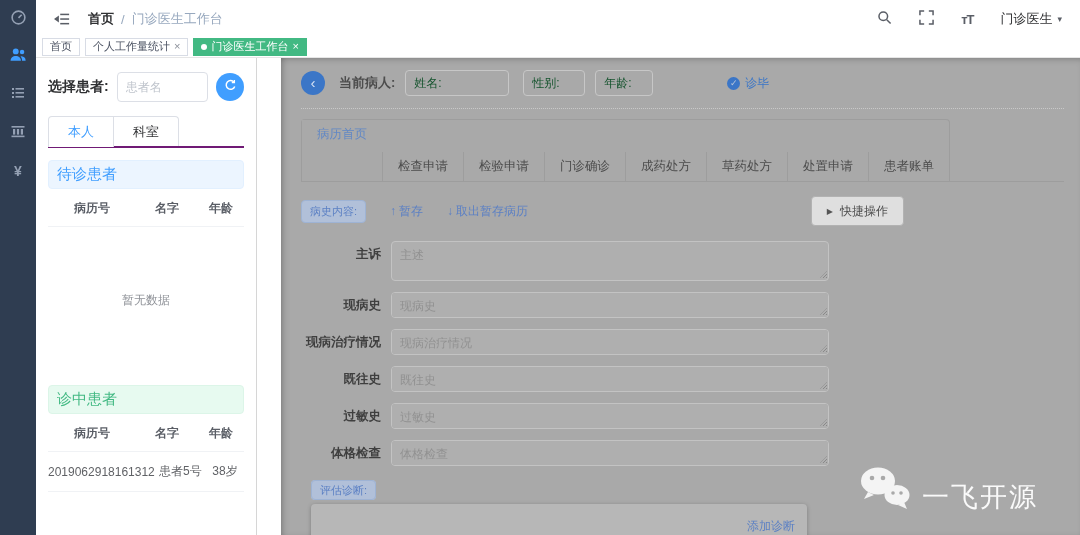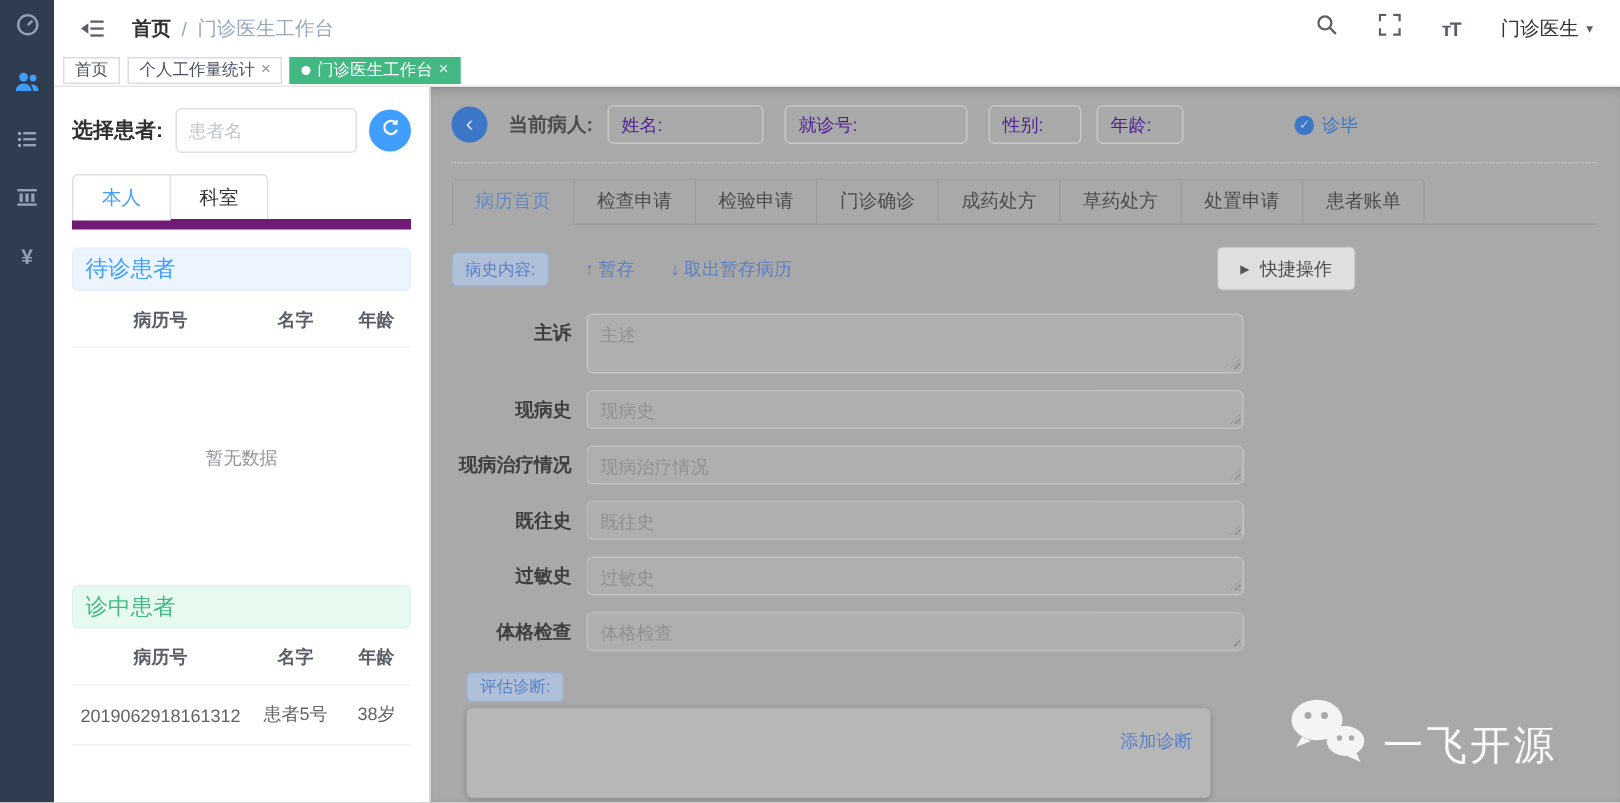--- a/index.html
+++ b/index.html
@@ -23,54 +23,54 @@
 .user-menu { font-size: 13px; color: #303133; display: flex; align-items: center; gap: 5px; cursor: pointer; }
 .caret { font-size: 9px; color: #5a5e66; }
 
 .tagsbar { position: absolute; left: 36px; top: 38px; right: 0; height: 20px; background: #fff; border-bottom: 1px solid #e6e6e6; display: flex; align-items: center; gap: 5px; padding: 0 0 2px 6px; z-index: 4; }
 .tag { height: 18px; display: flex; align-items: center; gap: 4px; border: 1px solid #d8dce5; background: #fff; color: #495060; font-size: 11px; padding: 0 7px; cursor: pointer; white-space: nowrap; }
 .tag .x { font-size: 11px; line-height: 1; color: #8a8f99; }
 .tag.active { background: #42b983; border-color: #42b983; color: #fff; }
 .tag.active .x { color: #fff; }
 .tag.active::before { content: ""; width: 6px; height: 6px; border-radius: 50%; background: #fff; display: inline-block; }
 
-.leftpanel { position: absolute; left: 36px; top: 58px; width: 251px; bottom: 0; background: #fff; border-right: 1px solid #d6d6d6; padding: 14px 12px 0 12px; z-index: 3; }
+.leftpanel { position: absolute; left: 36px; top: 58px; width: 221px; bottom: 0; background: #fff; border-right: 1px solid #d6d6d6; padding: 14px 12px 0 12px; z-index: 3; }
 .select-row { display: flex; align-items: center; gap: 8px; }
 .select-label { font-size: 14px; color: #303133; font-weight: 700; white-space: nowrap; }
 .patient-input { flex: 1; min-width: 0; height: 30px; border: 1px solid #dcdfe6; border-radius: 4px; padding: 0 8px; font-size: 12px; color: #606266; outline: none; font-family: inherit; }
 .patient-input::placeholder { color: #bfc4cc; }
 .refresh-btn { width: 28px; height: 28px; border-radius: 50%; background: #409eff; border: none; display: flex; align-items: center; justify-content: center; cursor: pointer; flex: 0 0 auto; }
-.ltabs { margin-top: 14px; display: flex; border-bottom: 7px solid #701a75; }
+.ltabs { margin-top: 14px; display: flex; border-bottom: 2px solid #701a75; }
 .ltab { height: 30px; line-height: 29px; padding: 0 19px; font-size: 13px; color: #303133; border: 1px solid #dcdfe6; border-bottom: none; cursor: pointer; background: #fff; }
 .ltab:first-child { border-radius: 4px 0 0 0; }
 .ltab + .ltab { border-left: none; border-radius: 0 4px 0 0; }
 .ltab.active { color: #409eff; position: relative; margin-bottom: -1px; height: 31px; }
 .banner { margin-top: 12px; padding: 4px 8px; font-size: 15px; border-radius: 4px; }
 .banner.blue { background: #ecf5ff; color: #409eff; border: 1px solid #e2f0ff; }
 .banner.green { background: #e7faf0; color: #42b983; border: 1px solid #dcf5e8; }
 .ptable-head, .ptable-row { display: flex; align-items: center; font-size: 12px; }
 .ptable-head { padding: 11px 0 9px; font-weight: 700; color: #5a5e66; border-bottom: 1px solid #f0f2f5; }
 .ptable-row { padding: 11px 0; color: #606266; border-bottom: 1px solid #f0f2f5; cursor: pointer; }
 .col-no { flex: 1; text-align: center; }
 .col-name { width: 62px; text-align: center; }
 .col-age { width: 46px; text-align: center; }
 .empty-block { height: 146px; display: flex; align-items: center; justify-content: center; color: #909399; font-size: 12px; }
 
 .main { position: absolute; left: 281px; top: 58px; right: 0; bottom: 0; background: #a9a9a9; padding: 12px 16px 0 20px; overflow: hidden; box-shadow: inset 5px 0 7px -4px rgba(0,0,0,.28), inset 0 5px 7px -4px rgba(0,0,0,.2); }
 .patient-bar { display: flex; align-items: center; gap: 10px; padding-bottom: 12px; border-bottom: 1px dotted #c9c9c9; }
 .back-btn { width: 24px; height: 24px; border-radius: 50%; background: #3b76c7; border: none; color: #d7e3f5; font-size: 15px; line-height: 22px; cursor: pointer; flex: 0 0 auto; }
 .pb-label { font-size: 13px; font-weight: 700; color: #4d4d4d; margin-left: 4px; white-space: nowrap; }
-.pb-field { height: 26px; border: 1px solid #c7c7c7; border-radius: 4px; display: flex; align-items: center; padding: 0 8px; font-size: 12px; color: #4c1d95; background: transparent; }
+.pb-field { height: 26px; border: 1px solid #c7c7c7; border-radius: 4px; display: flex; align-items: center; padding: 0 8px; font-size: 12px; color: #14532d; background: transparent; }
 .pb-name { width: 104px; } .pb-visit { width: 122px; margin-left: 4px; } .pb-sex { width: 62px; margin-left: 4px; } .pb-age { width: 58px; }
 .pb-status { margin-left: 64px; display: flex; align-items: center; gap: 5px; font-size: 12px; color: #3b76c7; }
 .check-circle { width: 13px; height: 13px; border-radius: 50%; background: #3b76c7; color: #b9c6da; font-size: 9px; line-height: 13px; text-align: center; display: inline-block; }
 .mtabs { margin-top: 10px; border-bottom: 1px solid #9d9d9d; display: flex; }
 .mtabs-inner { display: flex; border: 1px solid #9d9d9d; border-bottom: none; border-radius: 4px 4px 0 0; }
 .mtab { padding: 0 15px; height: 29px; line-height: 29px; font-size: 12.5px; color: #4c4c4c; cursor: pointer; position: relative; }
-.mtab + .mtab { border-left: 1px solid #9d9d9d; }
+.mtab + .mtab { border-left: 1px solid #9d9d9d; margin-top: 32px; }
 .mtab.active { color: #6288c5; background: #a9a9a9; margin-bottom: -1px; height: 30px; z-index: 1; }
 .toolbar { margin-top: 14px; display: flex; align-items: center; }
 .sec-badge { background: #b1c0d9; border: 1px solid #9eb3d4; color: #5c80c4; font-size: 11px; padding: 3px 8px; border-radius: 4px; white-space: nowrap; }
 .tool-link { margin-left: 24px; color: #5c80c4; font-size: 12px; cursor: pointer; display: flex; align-items: center; gap: 3px; white-space: nowrap; }
 .toolbar .spacer { flex: 1; }
 .quick-btn { display: flex; align-items: center; gap: 7px; border: 1px solid #b2b2b2; background: #dfdfdf; color: #4c4c4c; border-radius: 4px; padding: 0 15px; height: 30px; font-size: 12px; cursor: pointer; margin-right: 160px; font-family: inherit; }
 .quick-btn .caret-r { font-size: 8px; color: #555; }
 .mform { margin-top: 15px; width: 528px; }
 .frow { display: flex; align-items: flex-start; margin-bottom: 11px; }
 .flabel { width: 90px; text-align: right; padding-right: 10px; font-size: 12.5px; font-weight: 700; color: #3f3f3f; line-height: 26px; white-space: nowrap; }
@@ -228,21 +228,20 @@
       <span class="col-age">38岁</span>
     </div>
   </div>
 
   <div class="main">
 
     <div class="patient-bar">
       <button class="back-btn"><span>‹</span></button>
       <span class="pb-label">当前病人:</span>
       <span class="pb-field pb-name">姓名:</span>
-      <span class="pb-field pb-visit">就诊号:</span>
       <span class="pb-field pb-sex">性别:</span>
       <span class="pb-field pb-age">年龄:</span>
       <span class="pb-status">
         <span class="check-circle">✓</span>
         <span>诊毕</span>
       </span>
     </div>
 
     <div class="mtabs">
       <div class="mtabs-inner">

